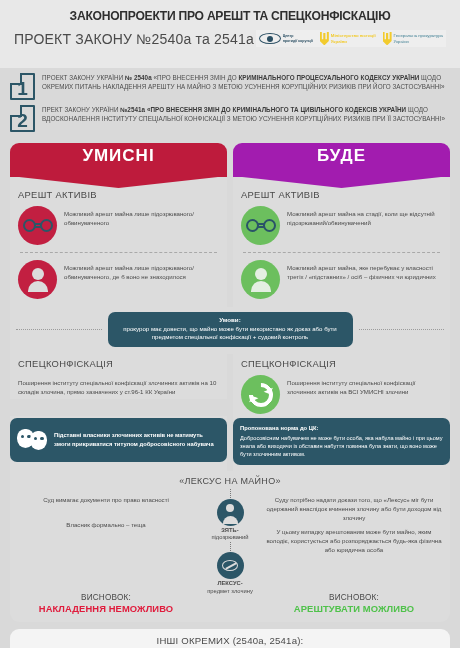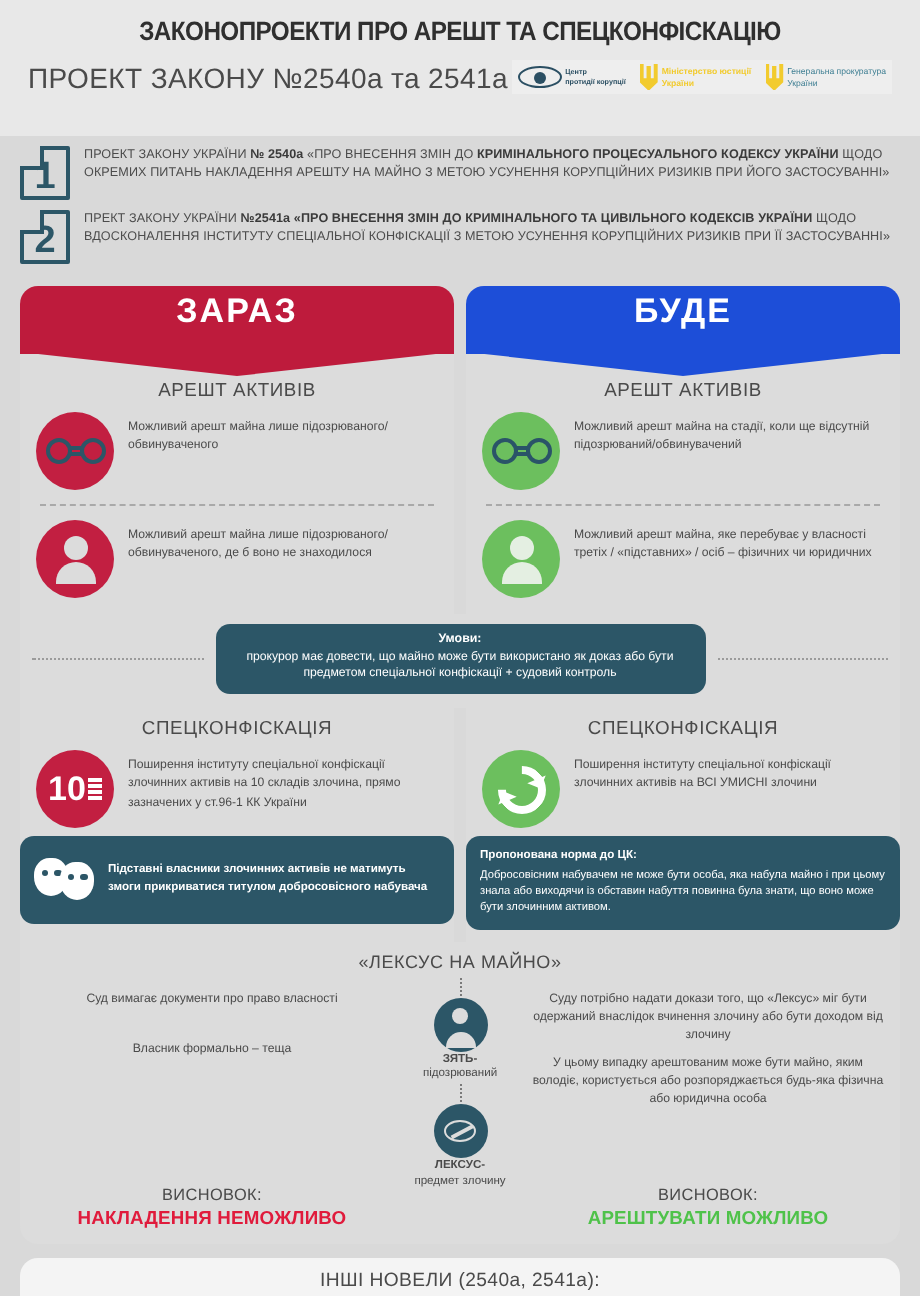--- a/index.html
+++ b/index.html
@@ -98,28 +98,27 @@
     display: flex; align-items: flex-start; justify-content: center;
     padding-top: 3px;
     position: relative;
   }
   .col-head::after {
     content:""; position: absolute; left:0; right:0; bottom:-11px; height: 12px;
     background: inherit;
     clip-path: polygon(0 0, 100% 0, 50% 100%);
   }
   .col-head.red { background: #be1b3c; }
-  .col-head.green { background: #1d4ed8; }
+  .col-head.green { background: #a21caf; }
   .col-body {
     background: #dcdcdc;
     padding: 12px 8px 8px 8px;
     min-height: 128px;
   }
   .sec-title {
-    text-align: center;
     font-size: 9.4px;
     color: #4a4a4a;
     letter-spacing: 0.3px;
     margin-bottom: 6px;
   }
   .item { display: flex; gap: 7px; align-items: flex-start; }
   .item-txt { font-size: 6.1px; line-height: 1.52; color: #4a4a4a; padding-top: 3px; }
   .circ {
     flex: 0 0 auto;
     width: 39px; height: 39px; border-radius: 50%;
@@ -293,21 +292,21 @@
       <div class="bill-text">ПРОЕКТ ЗАКОНУ УКРАЇНИ <b>№ 2540а</b> «ПРО ВНЕСЕННЯ ЗМІН ДО <b>КРИМІНАЛЬНОГО ПРОЦЕСУАЛЬНОГО КОДЕКСУ УКРАЇНИ</b> ЩОДО ОКРЕМИХ ПИТАНЬ НАКЛАДЕННЯ АРЕШТУ НА МАЙНО З МЕТОЮ УСУНЕННЯ КОРУПЦІЙНИХ РИЗИКІВ ПРИ ЙОГО ЗАСТОСУВАННІ»</div>
     </div>
     <div class="bill">
       <div class="bill-num">2</div>
       <div class="bill-text">ПРЕКТ ЗАКОНУ УКРАЇНИ <b>№2541а «ПРО ВНЕСЕННЯ ЗМІН ДО КРИМІНАЛЬНОГО ТА ЦИВІЛЬНОГО КОДЕКСІВ УКРАЇНИ</b> ЩОДО ВДОСКОНАЛЕННЯ ІНСТИТУТУ СПЕЦІАЛЬНОЇ КОНФІСКАЦІЇ З МЕТОЮ УСУНЕННЯ КОРУПЦІЙНИХ РИЗИКІВ ПРИ ЇЇ ЗАСТОСУВАННІ»</div>
     </div>
   </div>
 
   <div class="cols">
     <div class="col">
-      <div class="col-head red">ЗАРАЗ</div>
+      <div class="col-head red">УМИСНІ</div>
       <div class="col-body">
         <div class="sec-title">АРЕШТ АКТИВІВ</div>
         <div class="item">
           <div class="circ red">
             <div class="cuffs">
                 <i class="a"></i>
                 <i class="lnk"></i>
                 <i class="b"></i>
               </div>
           </div>
@@ -363,31 +362,20 @@
       </div>
       <div class="band-dash"></div>
     </div>
   </div>
 
   <div class="cols">
     <div class="col">
       <div class="col-body" style="min-height:auto;padding:4px 8px 2px 8px;">
         <div class="sec-title">СПЕЦКОНФІСКАЦІЯ</div>
         <div class="item">
-          <div class="circ red">
-            <div class="num10">
-              <span>10</span>
-              <span class="bars">
-                  <span></span>
-                  <span></span>
-                  <span></span>
-                  <span></span>
-                </span>
-            </div>
-          </div>
           <div class="item-txt">Поширення інституту спеціальної конфіскації злочинних активів на 10 складів злочина, прямо зазначених у ст.96-1 КК України</div>
         </div>
       </div>
     </div>
     <div class="col">
       <div class="col-body" style="min-height:auto;padding:4px 8px 2px 8px;">
         <div class="sec-title">СПЕЦКОНФІСКАЦІЯ</div>
         <div class="item">
           <div class="circ green">
             <div class="recycle"></div>
@@ -456,21 +444,21 @@
       </div>
       <div class="lx-mid"></div>
       <div class="lx-right conc">
         <div class="c1">ВИСНОВОК:</div>
         <div class="c2 green">АРЕШТУВАТИ МОЖЛИВО</div>
       </div>
     </div>
   </div>
 
   <div class="novels">
-    <div class="novels-title">ІНШІ НОВЕЛИ (2540а, 2541а):</div>
+    <div class="novels-title">ІНШІ ОКРЕМИХ (2540а, 2541а):</div>
     <div class="nv">
       <div class="nv-ic">
           <div class="ic-gear"></div>
         </div>
       <div class="nv-txt">Чітка регламентація підстав арешту майна в залежності від мети /для конфіскації як виду покарання, для відшкодування шкоди, для спецконфіскації чи вирішення долі речових доказів.</div>
     </div>
 
   </div>
 
 </div>

